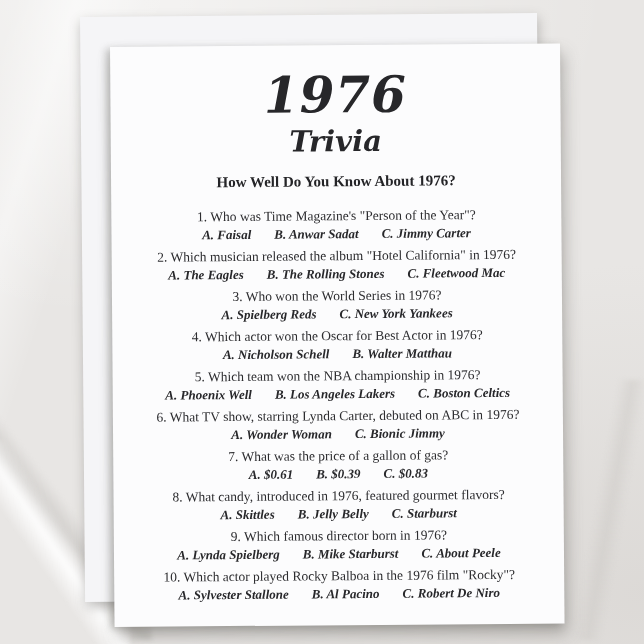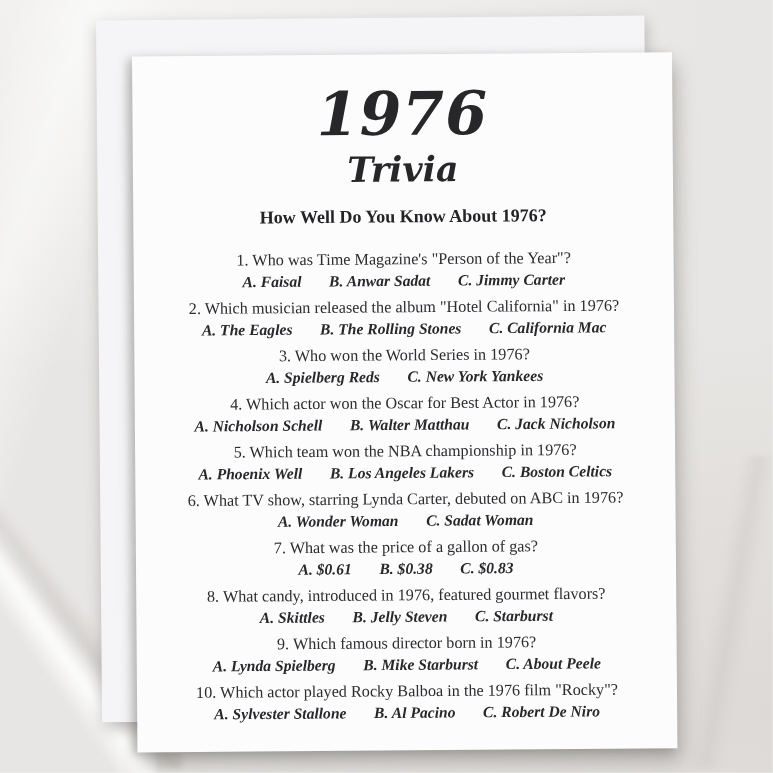--- a/index.html
+++ b/index.html
@@ -99,72 +99,71 @@
           <span class="opt">B. Anwar Sadat</span>
           <span class="opt">C. Jimmy Carter</span>
         </div>
       </div>
 
       <div class="qa">
         <div class="question">2. Which musician released the album "Hotel California" in 1976?</div>
         <div class="options">
           <span class="opt">A. The Eagles</span>
           <span class="opt">B. The Rolling Stones</span>
-          <span class="opt">C. California Mac</span>
+          <span class="opt">C. Fleetwood Mac</span>
         </div>
       </div>
 
       <div class="qa">
         <div class="question">3. Who won the World Series in 1976?</div>
         <div class="options">
           <span class="opt">A. Spielberg Reds</span>
           <span class="opt">C. New York Yankees</span>
         </div>
       </div>
 
       <div class="qa">
         <div class="question">4. Which actor won the Oscar for Best Actor in 1976?</div>
         <div class="options">
           <span class="opt">A. Nicholson Schell</span>
           <span class="opt">B. Walter Matthau</span>
-          <span class="opt">C. Jack Nicholson</span>
         </div>
       </div>
 
       <div class="qa">
         <div class="question">5. Which team won the NBA championship in 1976?</div>
         <div class="options">
           <span class="opt">A. Phoenix Well</span>
           <span class="opt">B. Los Angeles Lakers</span>
           <span class="opt">C. Boston Celtics</span>
         </div>
       </div>
 
       <div class="qa">
         <div class="question">6. What TV show, starring Lynda Carter, debuted on ABC in 1976?</div>
         <div class="options">
           <span class="opt">A. Wonder Woman</span>
-          <span class="opt">C. Sadat Woman</span>
+          <span class="opt">C. Bionic Jimmy</span>
         </div>
       </div>
 
       <div class="qa">
         <div class="question">7. What was the price of a gallon of gas?</div>
         <div class="options">
           <span class="opt">A. $0.61</span>
-          <span class="opt">B. $0.38</span>
+          <span class="opt">B. $0.39</span>
           <span class="opt">C. $0.83</span>
         </div>
       </div>
 
       <div class="qa">
         <div class="question">8. What candy, introduced in 1976, featured gourmet flavors?</div>
         <div class="options">
           <span class="opt">A. Skittles</span>
-          <span class="opt">B. Jelly Steven</span>
+          <span class="opt">B. Jelly Belly</span>
           <span class="opt">C. Starburst</span>
         </div>
       </div>
 
       <div class="qa">
         <div class="question">9. Which famous director born in 1976?</div>
         <div class="options">
           <span class="opt">A. Lynda Spielberg</span>
           <span class="opt">B. Mike Starburst</span>
           <span class="opt">C. About Peele</span>

